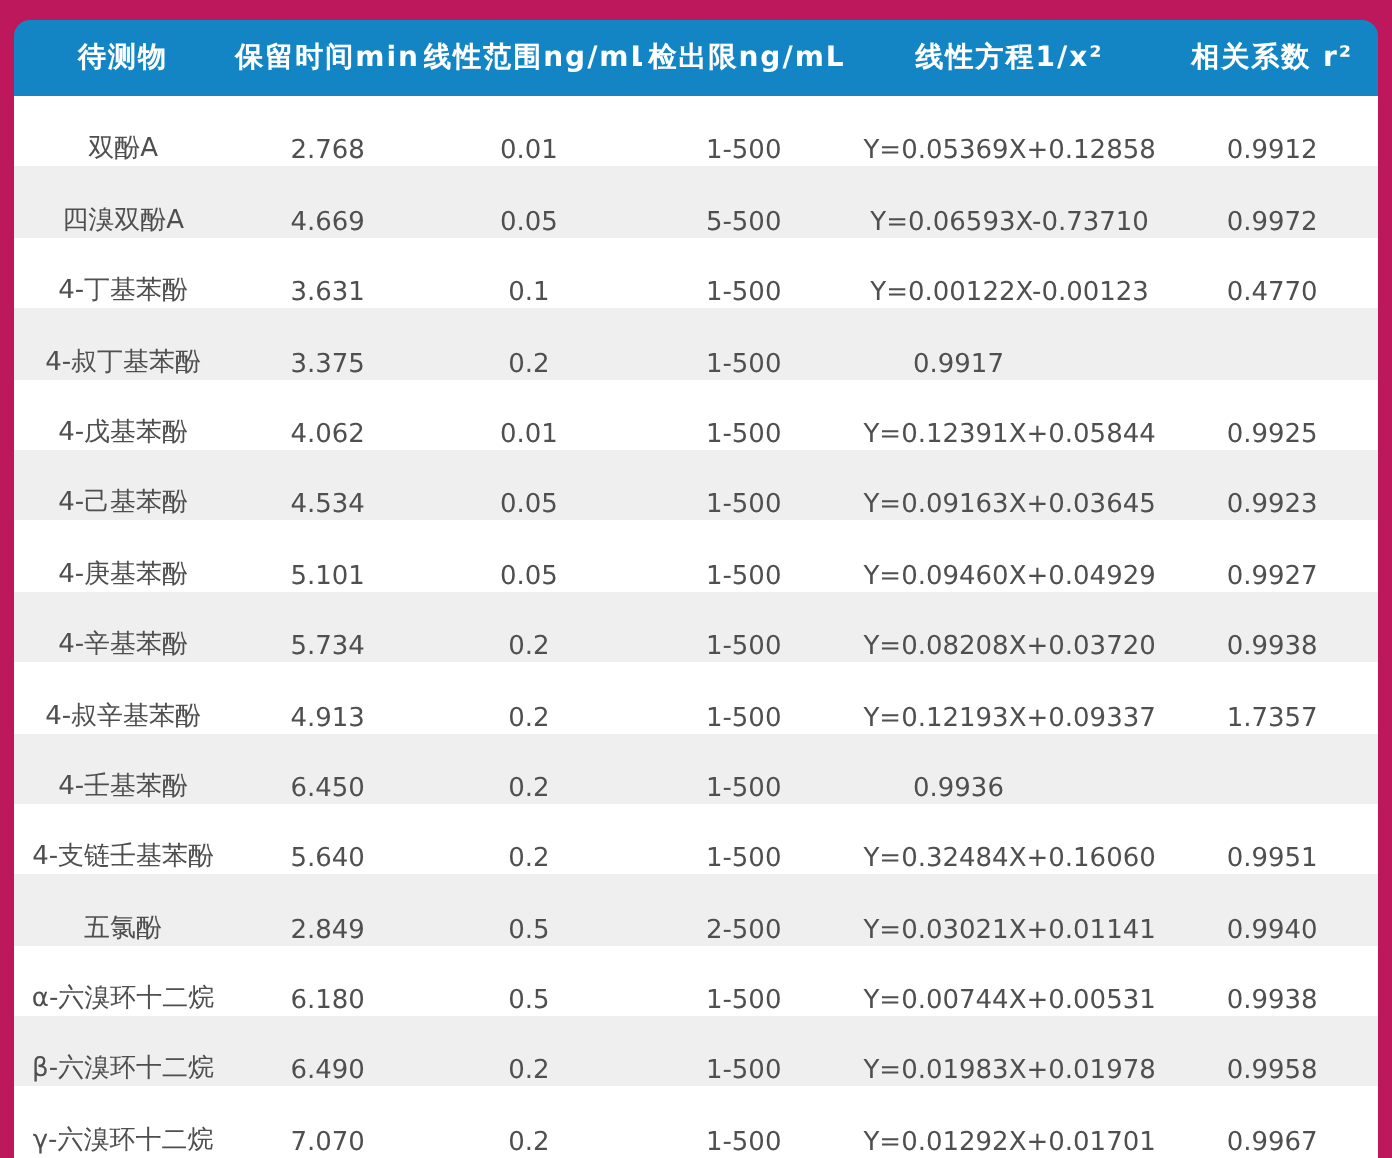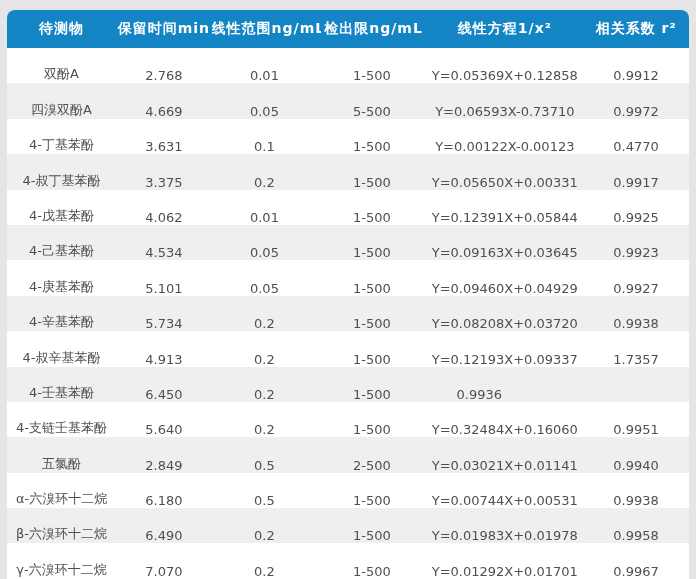--- a/index.html
+++ b/index.html
@@ -5,21 +5,21 @@
   html, body {
     margin: 0;
     padding: 0;
     background: #ffffff;
     font-family: "DejaVu Sans", "Liberation Sans", sans-serif;
   }
   .page {
     position: relative;
     width: 696px;
     height: 579px;
-    background: #e5e5e5;
+    background: #be185d;
     overflow: hidden;
   }
   .table-wrap {
     position: absolute;
     left: 7px;
     top: 10px;
     width: 682px;
   }
   .thead {
     display: flex;
@@ -91,21 +91,20 @@
           <div class="cell c2">0.1</div>
           <div class="cell c3">1-500</div>
           <div class="cell c4">Y=0.00122X-0.00123</div>
           <div class="cell c5">0.4770</div>
         </div>
         <div class="row">
           <div class="cell c0">4-叔丁基苯酚</div>
           <div class="cell c1">3.375</div>
           <div class="cell c2">0.2</div>
           <div class="cell c3">1-500</div>
-          <div class="cell c4">Y=0.05650X+0.00331</div>
           <div class="cell c5">0.9917</div>
         </div>
         <div class="row">
           <div class="cell c0">4-戊基苯酚</div>
           <div class="cell c1">4.062</div>
           <div class="cell c2">0.01</div>
           <div class="cell c3">1-500</div>
           <div class="cell c4">Y=0.12391X+0.05844</div>
           <div class="cell c5">0.9925</div>
         </div>

